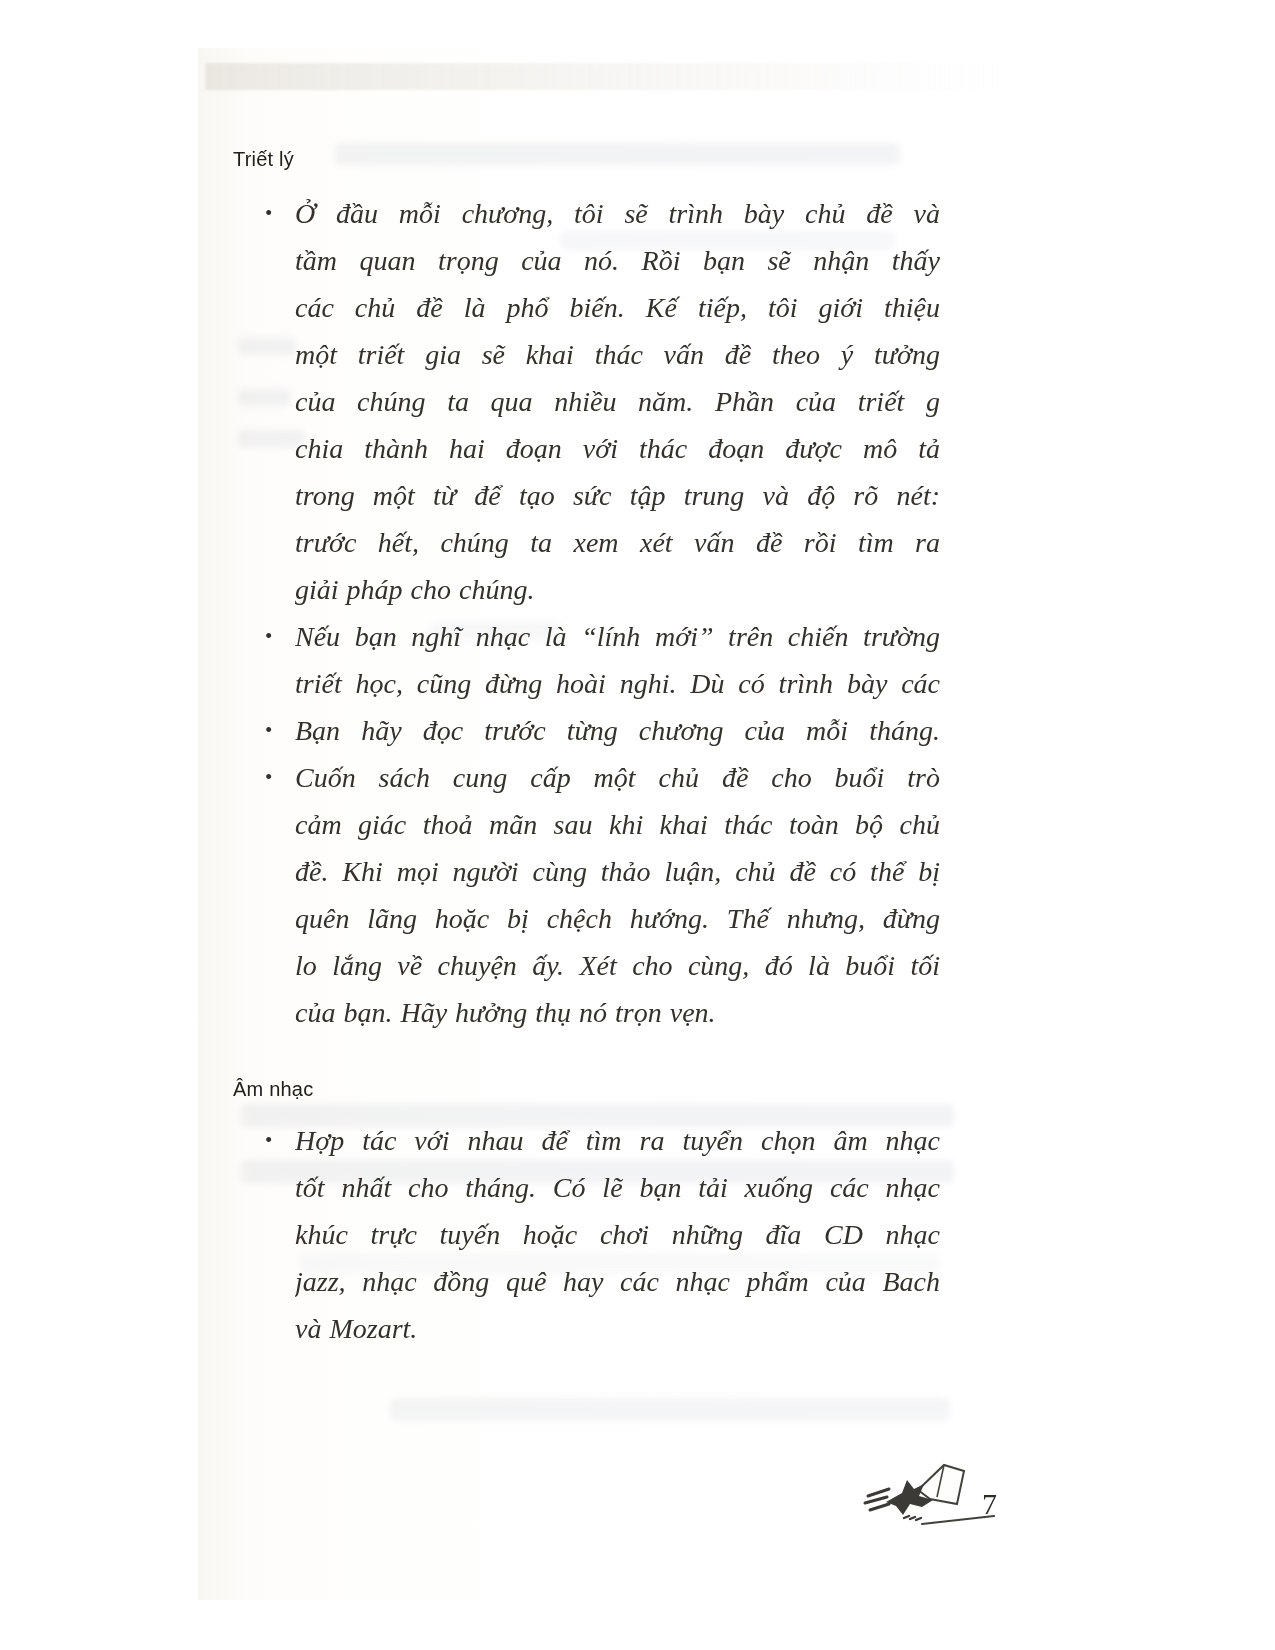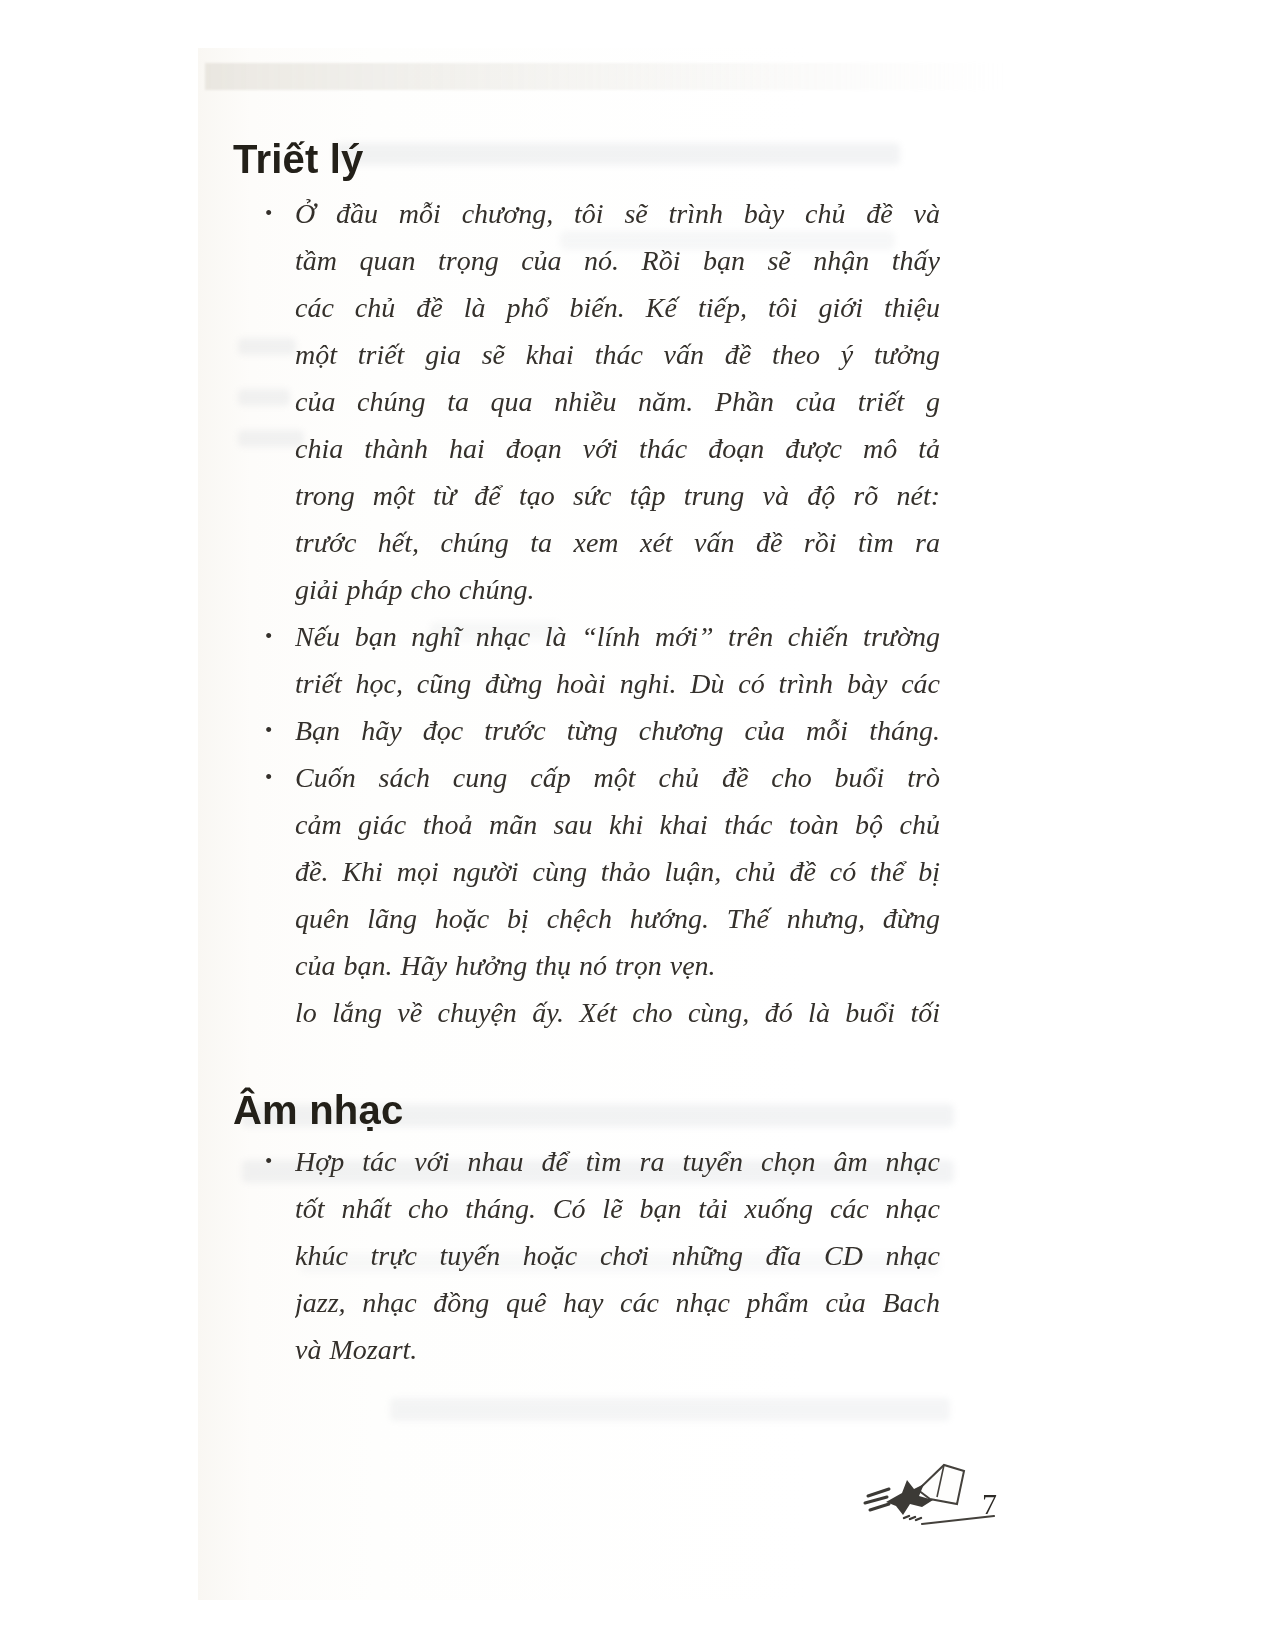--- a/index.html
+++ b/index.html
@@ -22,24 +22,24 @@
   
   .g{position:absolute;background:#9aa2ab;opacity:.12;filter:blur(3px);border-radius:5px;}
 
   
   .col{
     position:absolute;left:233px;top:138px;width:707px;
     color:#34302b;font-size:28px;
   }
   .heading{
     font-family:"Liberation Sans", sans-serif;
-    font-weight:bold;font-size:40px;color:#232019;
+    font-weight:normal;font-size:20px;color:#232019;
     height:52px;line-height:42px;letter-spacing:.2px;
   }
-  .heading2{height:49px;margin-top:53px;}
+  .heading2{height:49px;margin-top:32px;}
   .bullet{position:relative;padding-left:62px;}
   .dot{
     position:absolute;left:32px;top:7px;
     font-size:21px;color:#34302b;line-height:47px;top:0;
   }
   .line{
     line-height:47px;height:47px;overflow:hidden;
     text-align:justify;text-align-last:justify;
     word-spacing:1px;
     font-style:italic;
@@ -96,22 +96,22 @@
     <span class="dot">•</span>
     <div class="line">Bạn hãy đọc trước từng chương của mỗi tháng.</div>
   </div>
 
   <div class="bullet">
     <span class="dot">•</span>
     <div class="line">Cuốn sách cung cấp một chủ đề cho buổi trò</div>
     <div class="line">cảm giác thoả mãn sau khi khai thác toàn bộ chủ</div>
     <div class="line">đề. Khi mọi người cùng thảo luận, chủ đề có thể bị</div>
     <div class="line">quên lãng hoặc bị chệch hướng. Thế nhưng, đừng</div>
+    <div class="line">lo lắng về chuyện ấy. Xét cho cùng, đó là buổi tối</div>
     <div class="line last">của bạn. Hãy hưởng thụ nó trọn vẹn.</div>
-    <div class="line">lo lắng về chuyện ấy. Xét cho cùng, đó là buổi tối</div>
   </div>
 
   <div class="heading heading2">Âm nhạc</div>
 
   <div class="bullet">
     <span class="dot">•</span>
     <div class="line">Hợp tác với nhau để tìm ra tuyển chọn âm nhạc</div>
     <div class="line">tốt nhất cho tháng. Có lẽ bạn tải xuống các nhạc</div>
     <div class="line">khúc trực tuyến hoặc chơi những đĩa CD nhạc</div>
     <div class="line">jazz, nhạc đồng quê hay các nhạc phẩm của Bach</div>

